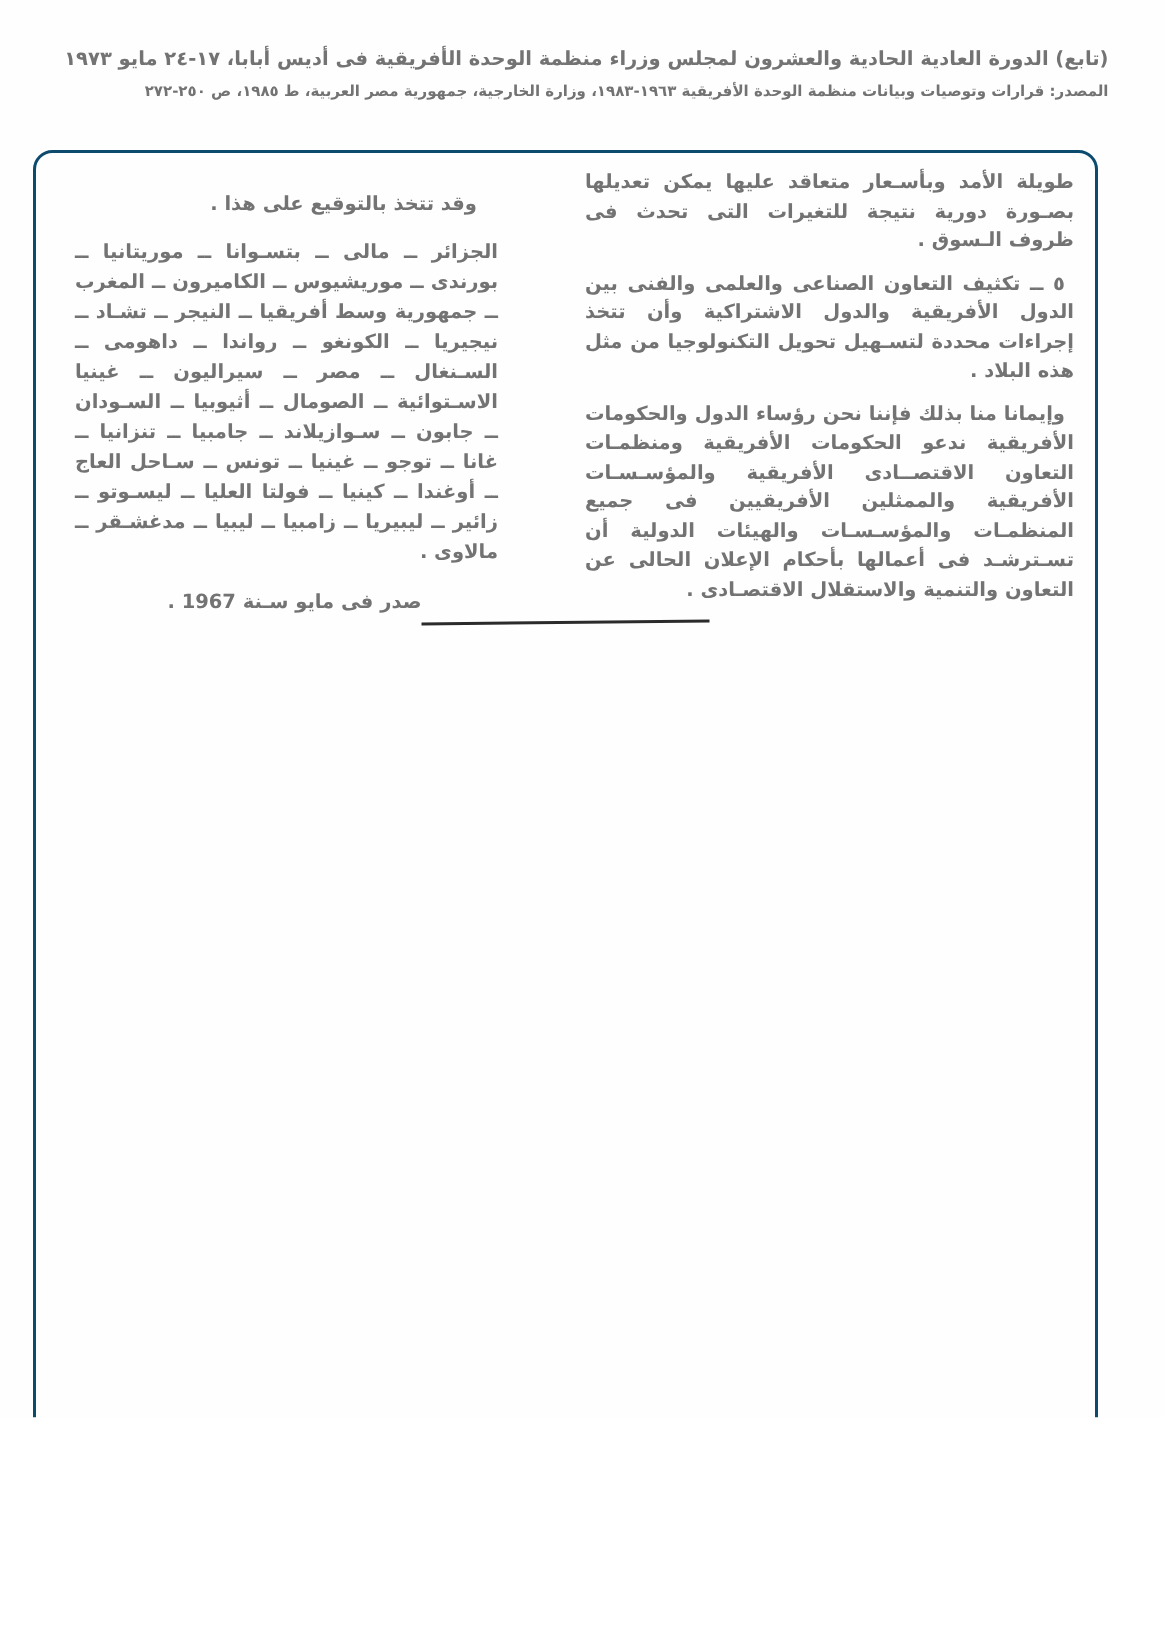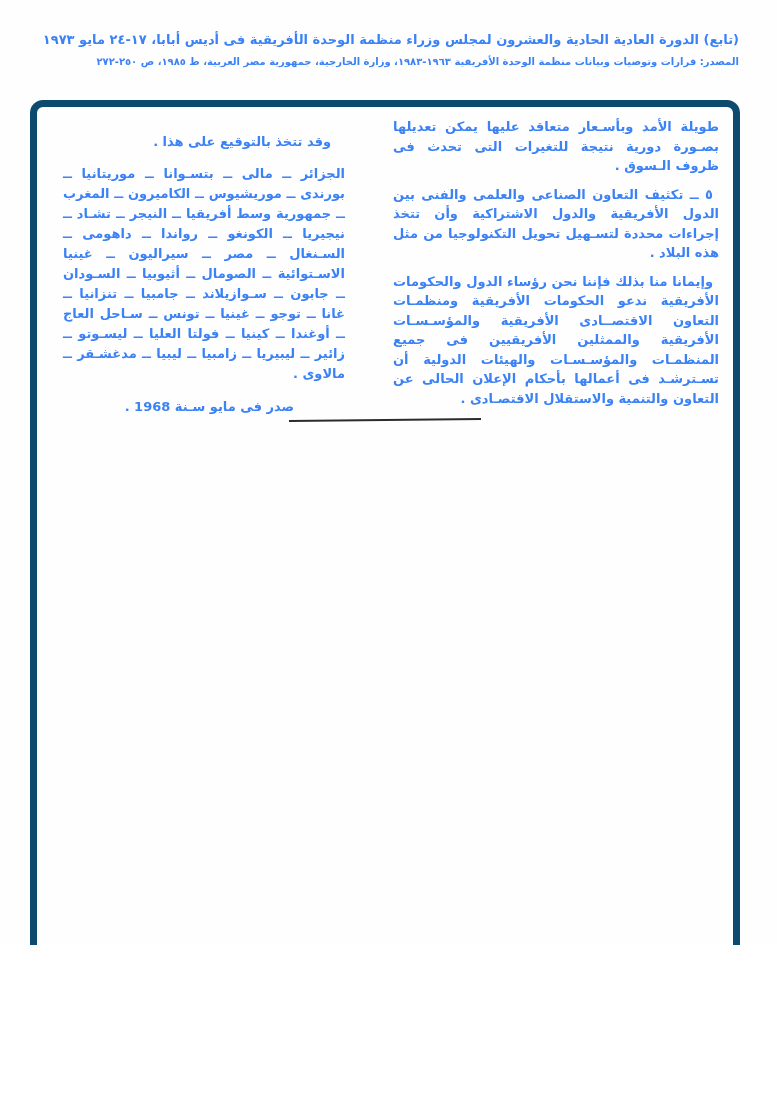--- a/index.html
+++ b/index.html
@@ -2,21 +2,21 @@
 <html lang="ar"><head>
 <meta charset="utf-8">
 <style>
   * { margin:0; padding:0; box-sizing:border-box; }
   html,body { background:#ffffff; }
   .page {
     position:relative;
     width:777px; height:945px;
     background:#fefefe;
     font-family:"DejaVu Sans", sans-serif;
-    color:#3b82f6;
+    color:#737373;
     overflow:hidden;
     padding-left:42px;
   }
   
   .page-header {
     position:absolute; top:30px; left:40px; right:38px;
     text-align:right;
     font-weight:bold;
   }
   .header-line1 {
@@ -25,23 +25,23 @@
     letter-spacing:0.1px;
   }
   .header-line2 {
     font-size:10px;
     line-height:1.5;
     margin-top:4px;
   }
   
   .green-frame {
     position:absolute;
-    left:30px; top:100px;
+    left:22px; top:100px;
     width:710px; height:927px;
-    border:7px solid #0c4a6e;
+    border:2px solid #0c4a6e;
     border-radius:13px;
     background:#fefefe;
   }
   .columns {
     display:flex;
     justify-content:space-between;
     padding:10px 14px 0 22px;
   }
   .col { font-weight:bold; }
   .main-col {
@@ -105,21 +105,21 @@
 
       <div class="col main-col">
         <p>طويلة الأمد وبأسـعار متعاقد عليها يمكن تعديلها بصـورة دورية نتيجة للتغيرات التى تحدث فى ظروف الـسوق .</p>
         <p class="indent">٥ ــ تكثيف التعاون الصناعى والعلمى والفنى بين الدول الأفريقية والدول الاشتراكية وأن تتخذ إجراءات محددة لتسـهيل تحويل التكنولوجيا من مثل هذه البلاد .</p>
         <p class="indent">وإيمانا منا بذلك فإننا نحن رؤساء الدول والحكومات الأفريقية ندعو الحكومات الأفريقية ومنظمـات التعاون الاقتصــادى الأفريقية والمؤسـسـات الأفريقية والممثلين الأفريقيين فى جميع المنظمـات والمؤسـسـات والهيئات الدولية أن تسـترشـد فى أعمالها بأحكام الإعلان الحالى عن التعاون والتنمية والاستقلال الاقتصـادى .</p>
       </div>
 
       <div class="col sign-col">
         <p class="sig-intro">وقد تتخذ بالتوقيع على هذا .</p>
         <p class="signatories">الجزائر ــ مالى ــ بتسـوانا ــ موريتانيا ــ بورندى ــ موريشيوس ــ الكاميرون ــ المغرب ــ جمهورية وسط أفريقيا ــ النيجر ــ تشـاد ــ نيجيريا ــ الكونغو ــ رواندا ــ داهومى ــ السـنغال ــ مصر ــ سيراليون ــ غينيا الاسـتوائية ــ الصومال ــ أثيوبيا ــ السـودان ــ جابون ــ سـوازيلاند ــ جامبيا ــ تنزانيا ــ غانا ــ توجو ــ غينيا ــ تونس ــ سـاحل العاج ــ أوغندا ــ كينيا ــ فولتا العليا ــ ليسـوتو ــ زائير ــ ليبيريا ــ زامبيا ــ ليبيا ــ مدغشـقر ــ مالاوى .</p>
-        <p class="issued">صدر فى مايو سـنة 1968 .</p>
+        <p class="issued">صدر فى مايو سـنة 1967 .</p>
       </div>
 
     </div>
 
     <div class="divider"></div>
 
   </div>
 
   <div class="page-number">31</div>
 

